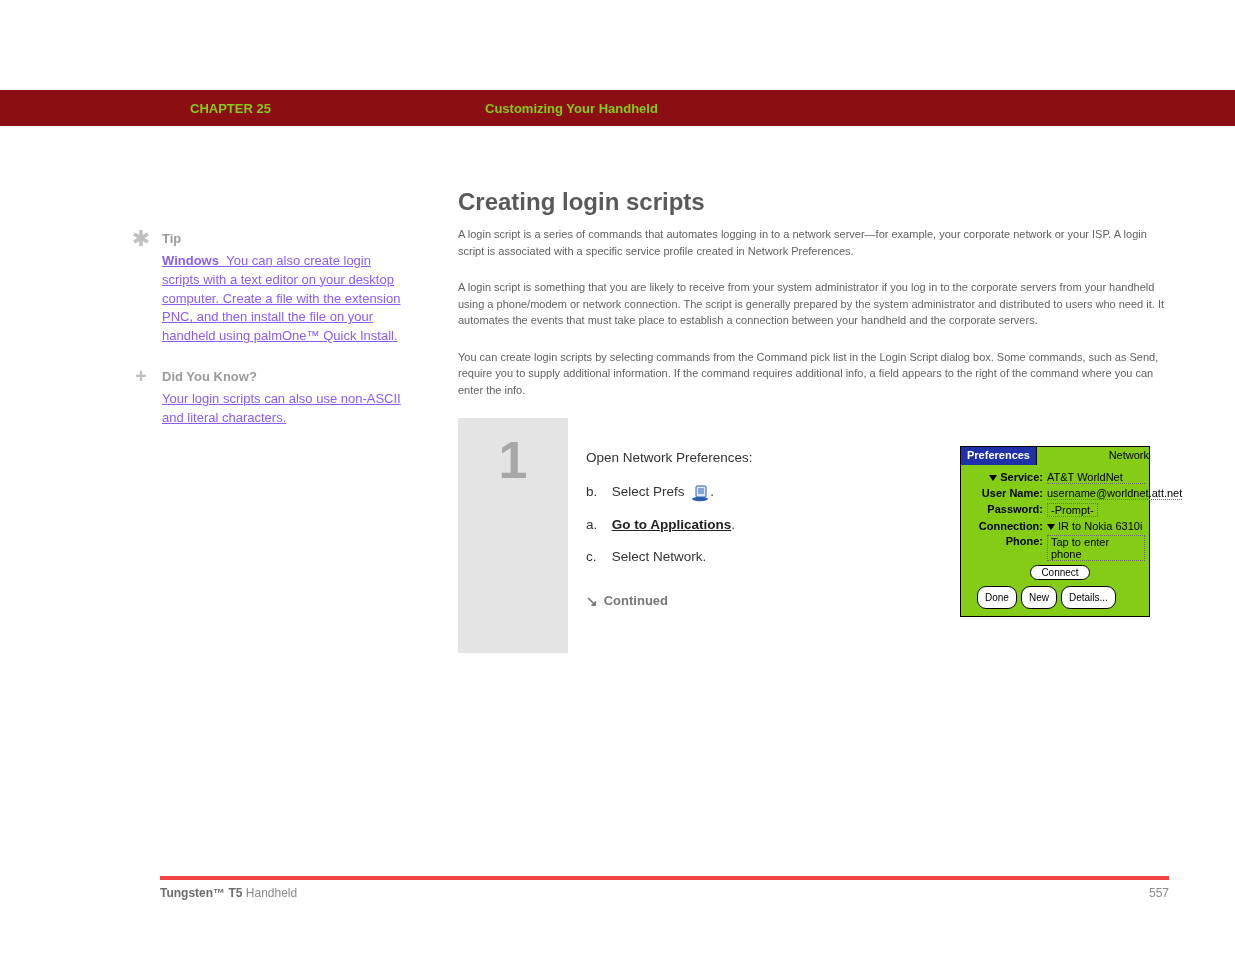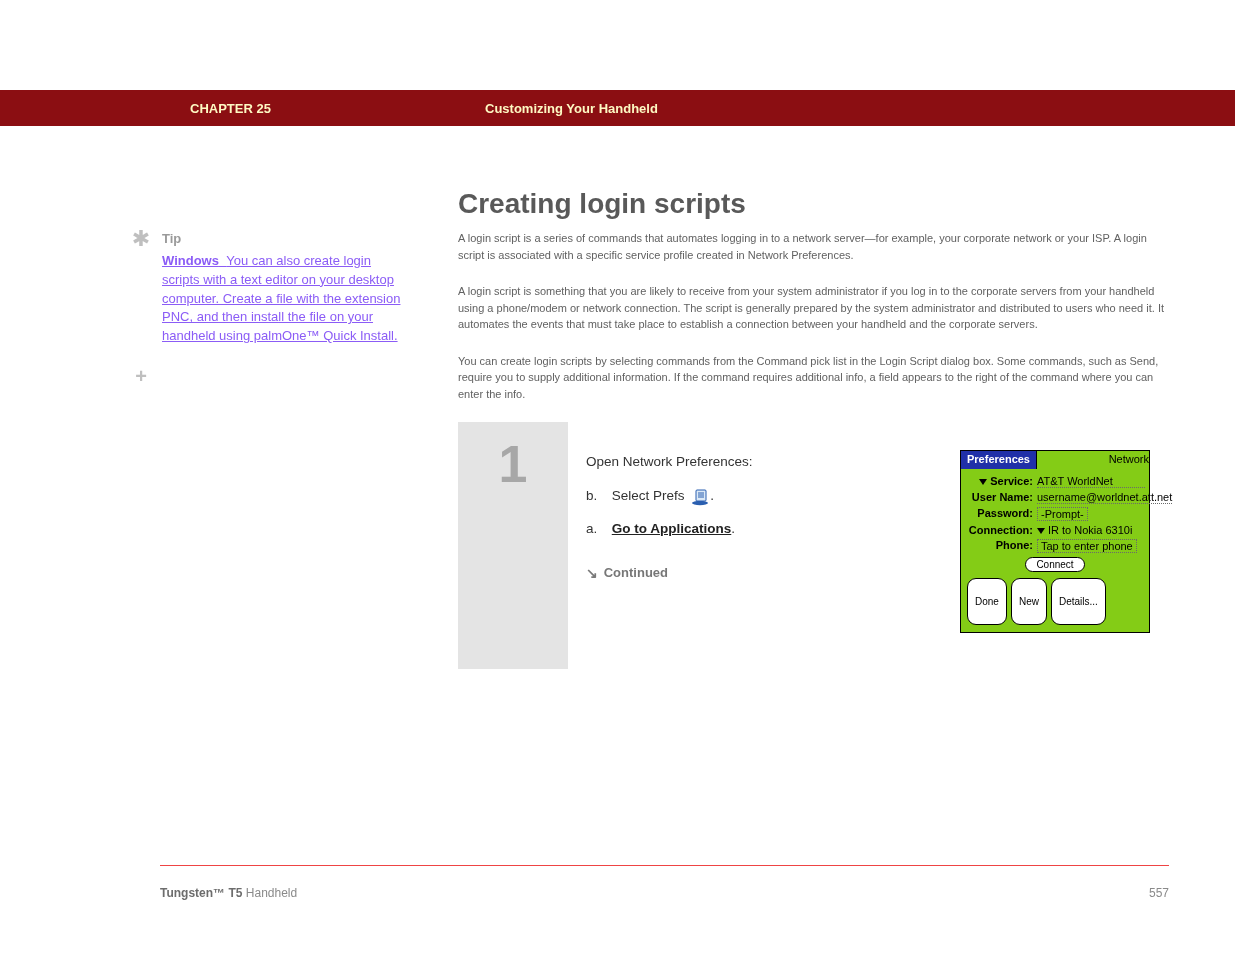--- a/index.html
+++ b/index.html
@@ -12,21 +12,21 @@
     position: relative;
   }
   .header-bar {
     background: #8b0e12;
     height: 36px;
     position: absolute;
     top: 90px;
     left: 0; right: 0;
     display: flex;
     align-items: center;
-    color: #fef9c3;
+    color: #84cc16;
     font-size: 13px;
     font-weight: bold;
     padding-left: 7px;
   }
   .chapter { position:absolute; left:190px; }
   .chapter-title { position:absolute; left:485px; }
 
   .sidebar {
     position: absolute;
     left: 130px;
@@ -51,21 +51,21 @@
   .tip-body b { font-weight:bold; }
 
   .main {
     position:absolute;
     left: 458px;
     top: 188px;
     width: 710px;
   }
   h2 {
     color:#595959;
-    font-size: 28px;
+    font-size: 24px;
     font-weight:bold;
     margin-bottom:10px;
   }
   .para {
     color:#616161;
     font-size:11px;
     line-height:1.5;
     margin-bottom:20px;
   }
 
@@ -149,21 +149,21 @@
     flex-shrink:0;
   }
   .palm-title-right {
     flex:1;
     text-align:right;
     padding:2px 0;
     border-left:1px solid #000;
     font-weight:normal;
     color:#000;
   }
-  .palm-body { padding:6px 4px 4px 4px; }
+  .palm-body { padding:6px 4px 4px 4px;margin-left:10px; }
   .palm-row { display:flex; align-items:flex-start; margin-bottom:3px; }
   .palm-label { width:72px; text-align:right; font-weight:bold; padding-right:4px; flex-shrink:0; color:#000; }
   .palm-value { flex:1; color:#000; }
   .dotted-underline { border-bottom:1px dotted #6a6a6a; display:inline-block; width:100%; }
   .dropdown-tri {
     display:inline-block;
     width:0;height:0;
     border-left:4px solid transparent;
     border-right:4px solid transparent;
     border-top:6px solid #000;
@@ -186,28 +186,28 @@
     padding:1px 10px;
     font-size:10px;
     background:#fff;
     color:#000;
   }
   .palm-bottom {
     display:flex;
     gap:4px;
     padding:0 2px 3px 2px;
   }
-  .palm-bottom .palm-btn { padding:17px 7px; }
+  .palm-bottom .palm-btn { padding:5px 7px; }
 
   .footer {
     position:absolute;
     bottom:54px;
     left:160px; right:66px;
-    border-top:1px solid #ef4444;
-    padding-top:20px;
+    border-top:4px solid #ef4444;
+    padding-top:6px;
     display:flex;
     justify-content:space-between;
     font-size:12px;
     color:#8a8a8a;
   }
   .footer b { color:#6d6d6d; }
 </style>
 </head>
 <body>
 
@@ -221,20 +221,24 @@
     <div class="tip-icon">✱</div>
     <div>
       <div class="tip-heading">Tip</div>
       <div class="tip-body">
         <b>Windows</b>&nbsp;&nbsp;<span>You can also create login scripts with a text editor on your desktop computer. Create a file with the extension PNC, and then install the file on your handheld using palmOne™ Quick Install.</span>
       </div>
     </div>
   </div>
   <div class="dyk-block">
     <div class="dyk-icon">+</div>
+    <div>
+      <div class="dyk-heading">Did You Know?</div>
+      <div class="tip-body">Your login scripts can also use non-ASCII and literal characters.</div>
+    </div>
   </div>
 </aside>
 
 <main class="main">
   <h2>Creating login scripts</h2>
   <p class="para">A login script is a series of commands that automates logging in to a network server—for example, your corporate network or your ISP. A login script is associated with a specific service profile created in Network Preferences.</p>
   <p class="para">A login script is something that you are likely to receive from your system administrator if you log in to the corporate servers from your handheld using a phone/modem or network connection. The script is generally prepared by the system administrator and distributed to users who need it. It automates the events that must take place to establish a connection between your handheld and the corporate servers.</p>
   <p class="para">You can create login scripts by selecting commands from the Command pick list in the Login Script dialog box. Some commands, such as Send, require you to supply additional information. If the command requires additional info, a field appears to the right of the command where you can enter the info.</p>
 
   <div class="step-card">
@@ -255,20 +259,24 @@
                 <line x1="8" y1="5" x2="14" y2="5" stroke="#2a5fb0" stroke-width="1"></line>
                 <line x1="8" y1="7" x2="14" y2="7" stroke="#2a5fb0" stroke-width="1"></line>
                 <line x1="8" y1="9" x2="14" y2="9" stroke="#2a5fb0" stroke-width="1"></line>
               </svg>
             </span><span>.</span>
           </li>
           <li>
             <span class="list-letter">a.</span>
             <span class="app-link">Go to Applications</span><span>.</span>
           </li>
+          <li>
+            <span class="list-letter">c.</span>
+            <span>Select Network.</span>
+          </li>
         </ol>
         <div class="continued">
           <span class="continued-arrow">↘</span><span>Continued</span>
         </div>
       </div>
 
       <div class="palm">
         <div class="palm-title">
           <div class="palm-title-left">Preferences</div>
           <div class="palm-title-right">Network</div>

